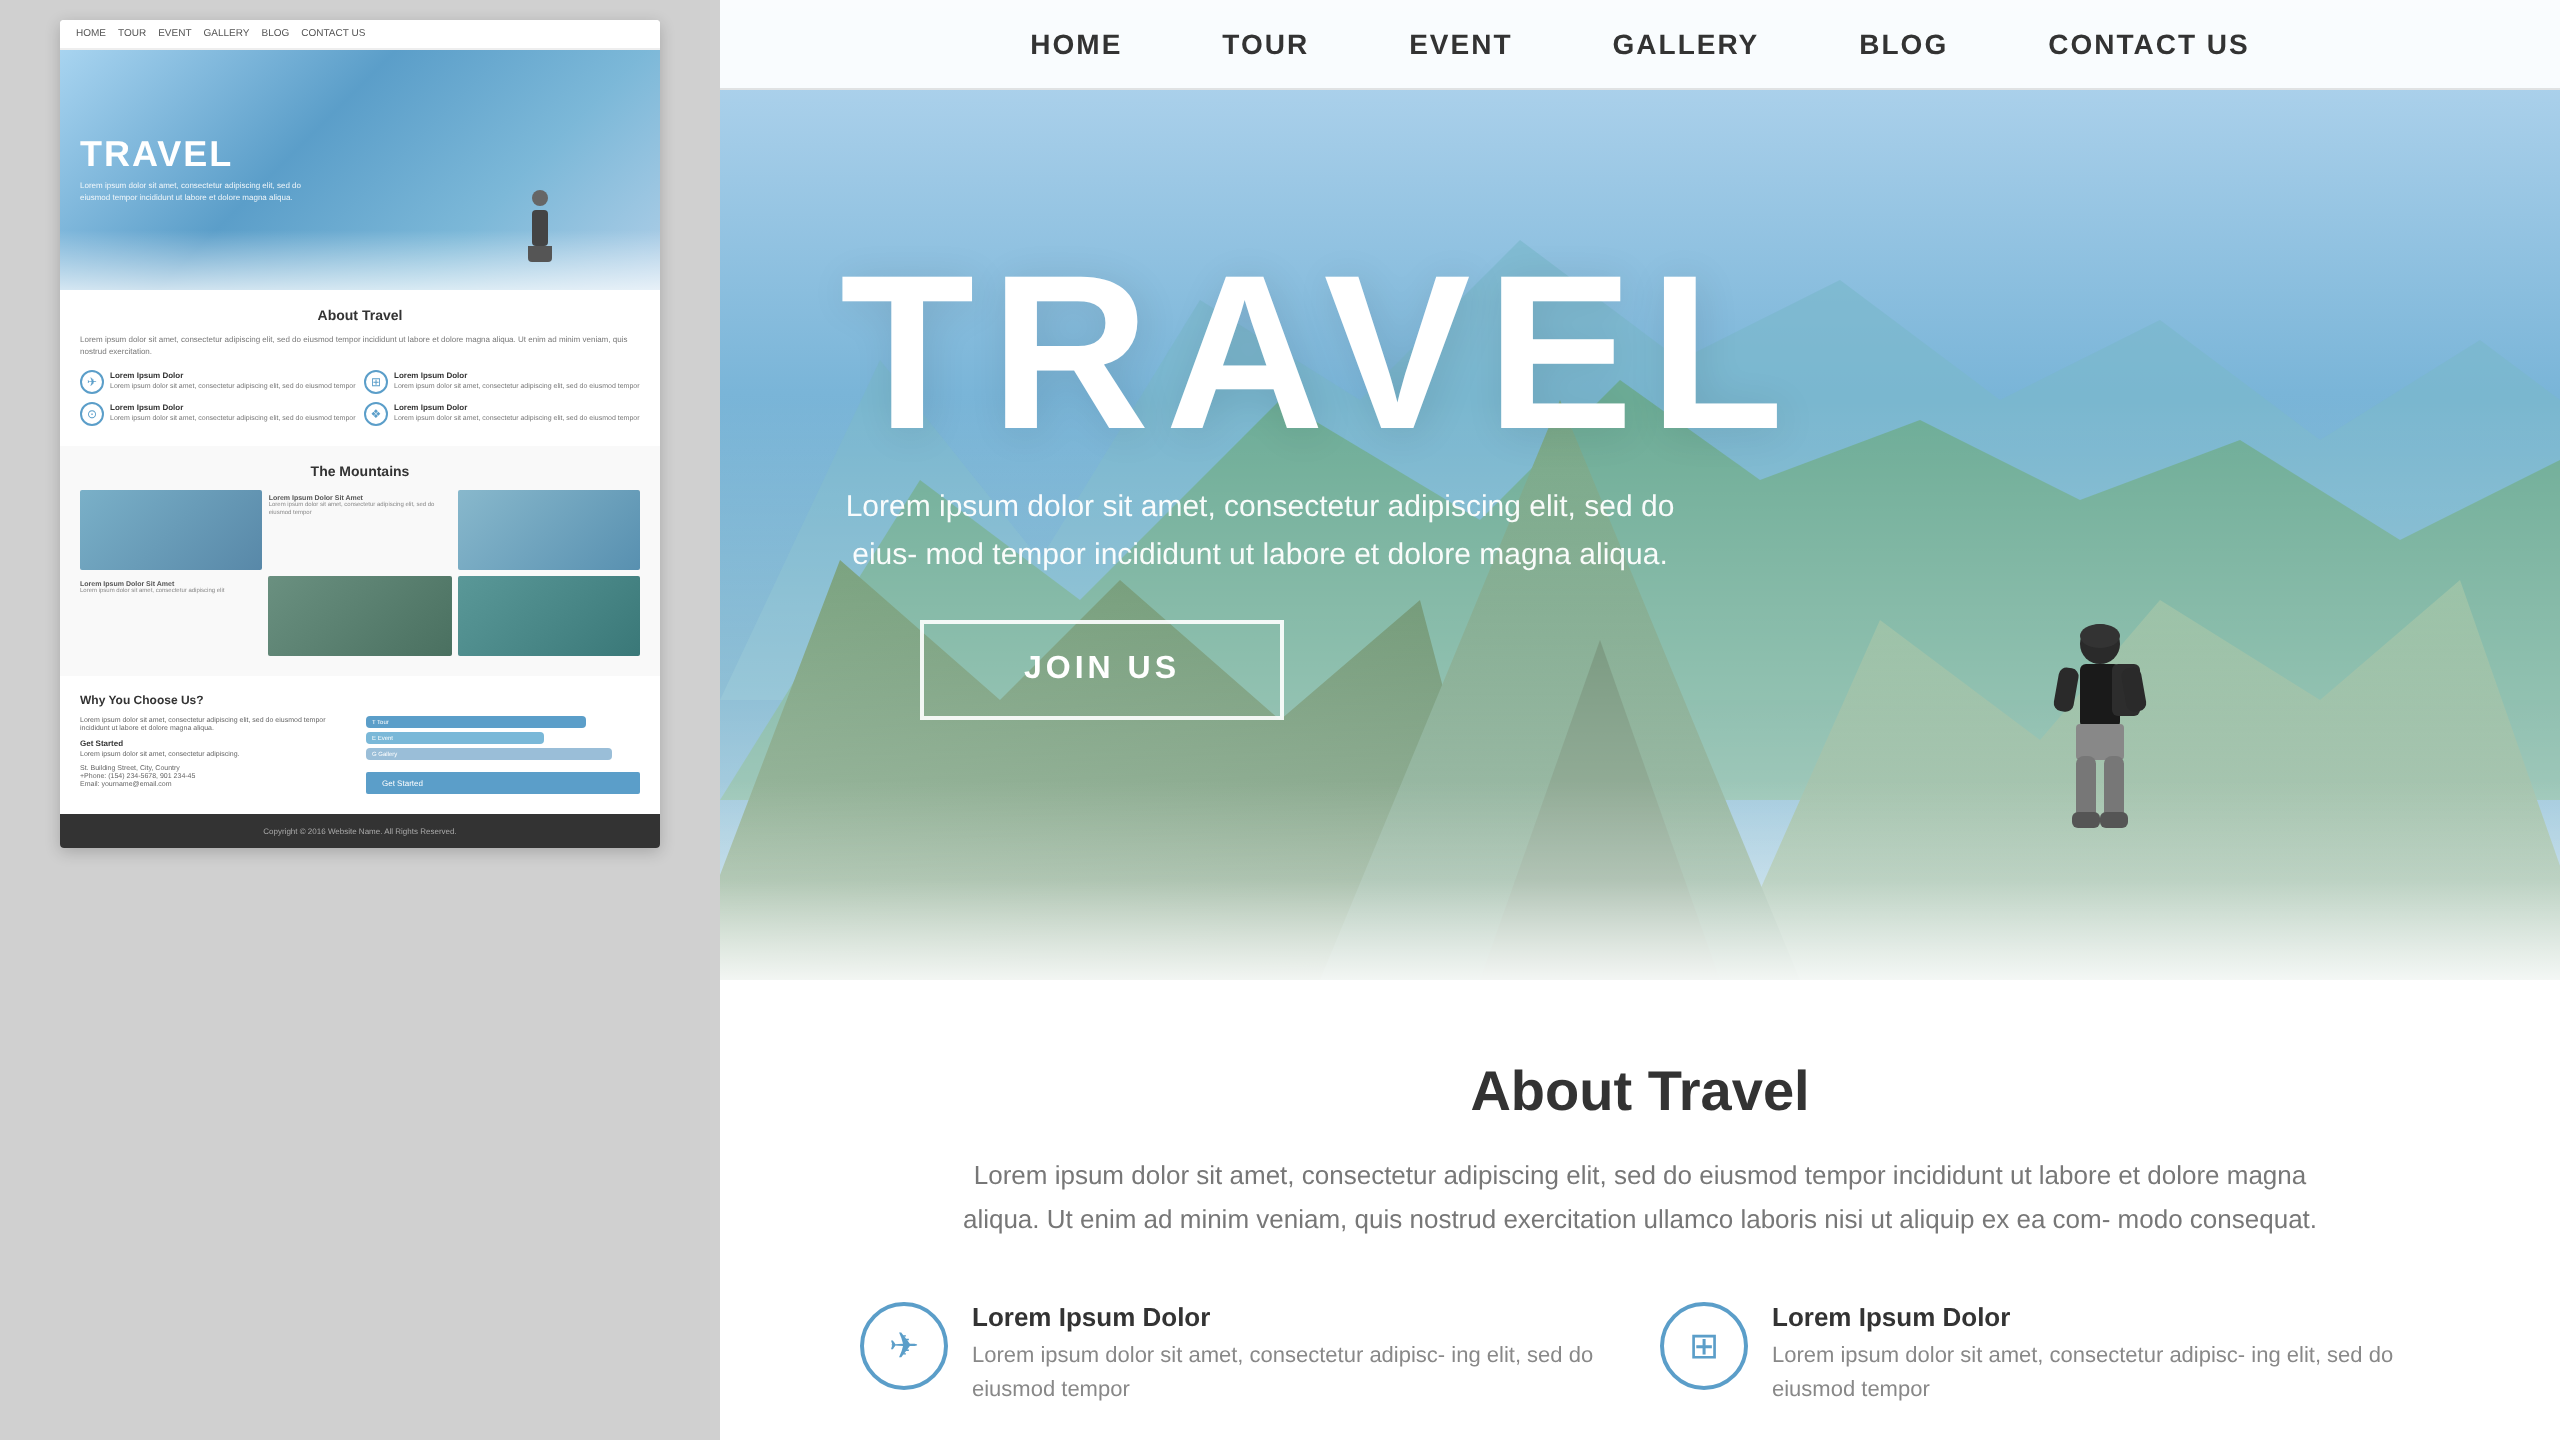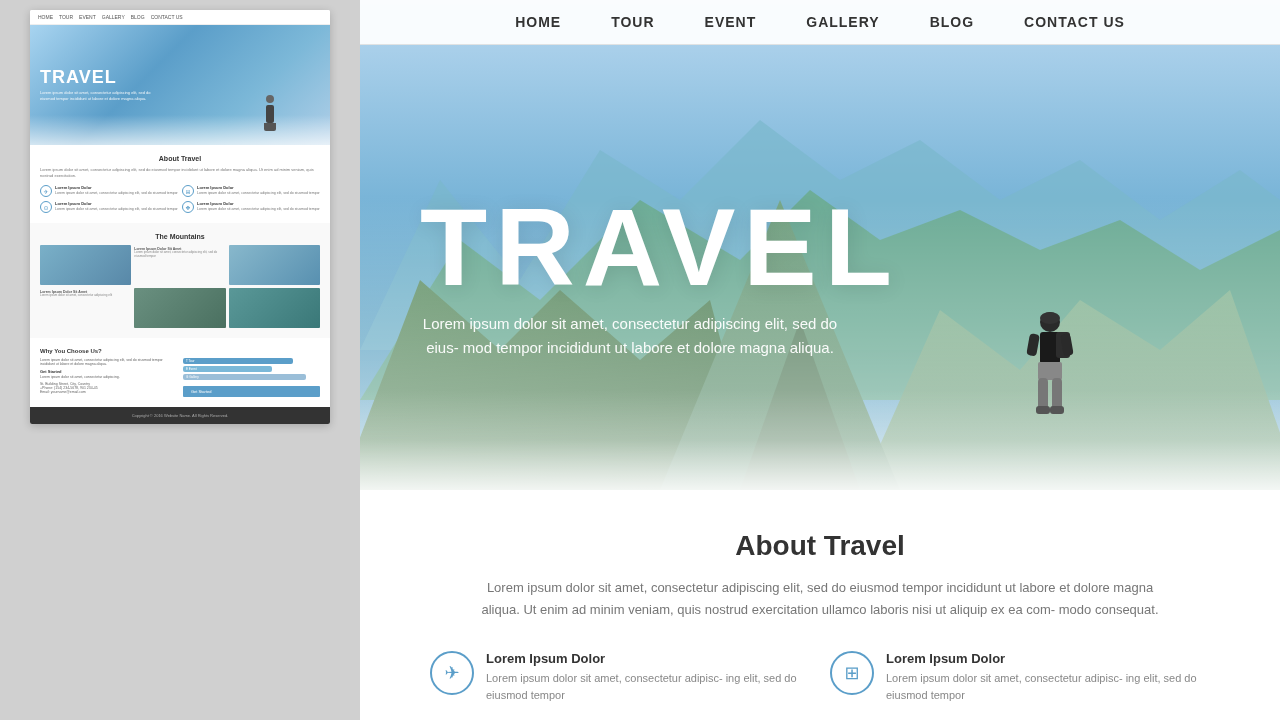--- a/index.html
+++ b/index.html
@@ -643,20 +643,21 @@
 
         <rect x="16" y="96" width="14" height="8" rx="3" fill="#555"></rect>
         <rect x="30" y="96" width="14" height="8" rx="3" fill="#555"></rect>
       </svg>
     </div>
 
     <div class="hero-content">
       <div class="hero-title">TRAVEL</div>
       <div class="hero-subtitle">Lorem ipsum dolor sit amet, consectetur adipiscing elit, sed do eius-
 mod tempor incididunt ut labore et dolore magna aliqua.</div>
+      <button class="hero-btn">JOIN US</button>
     </div>
 
   </div>
 
   <div class="main-nav">
     <a class="main-nav-item">HOME</a>
     <a class="main-nav-item">TOUR</a>
     <a class="main-nav-item">EVENT</a>
     <a class="main-nav-item">GALLERY</a>
     <a class="main-nav-item">BLOG</a>

